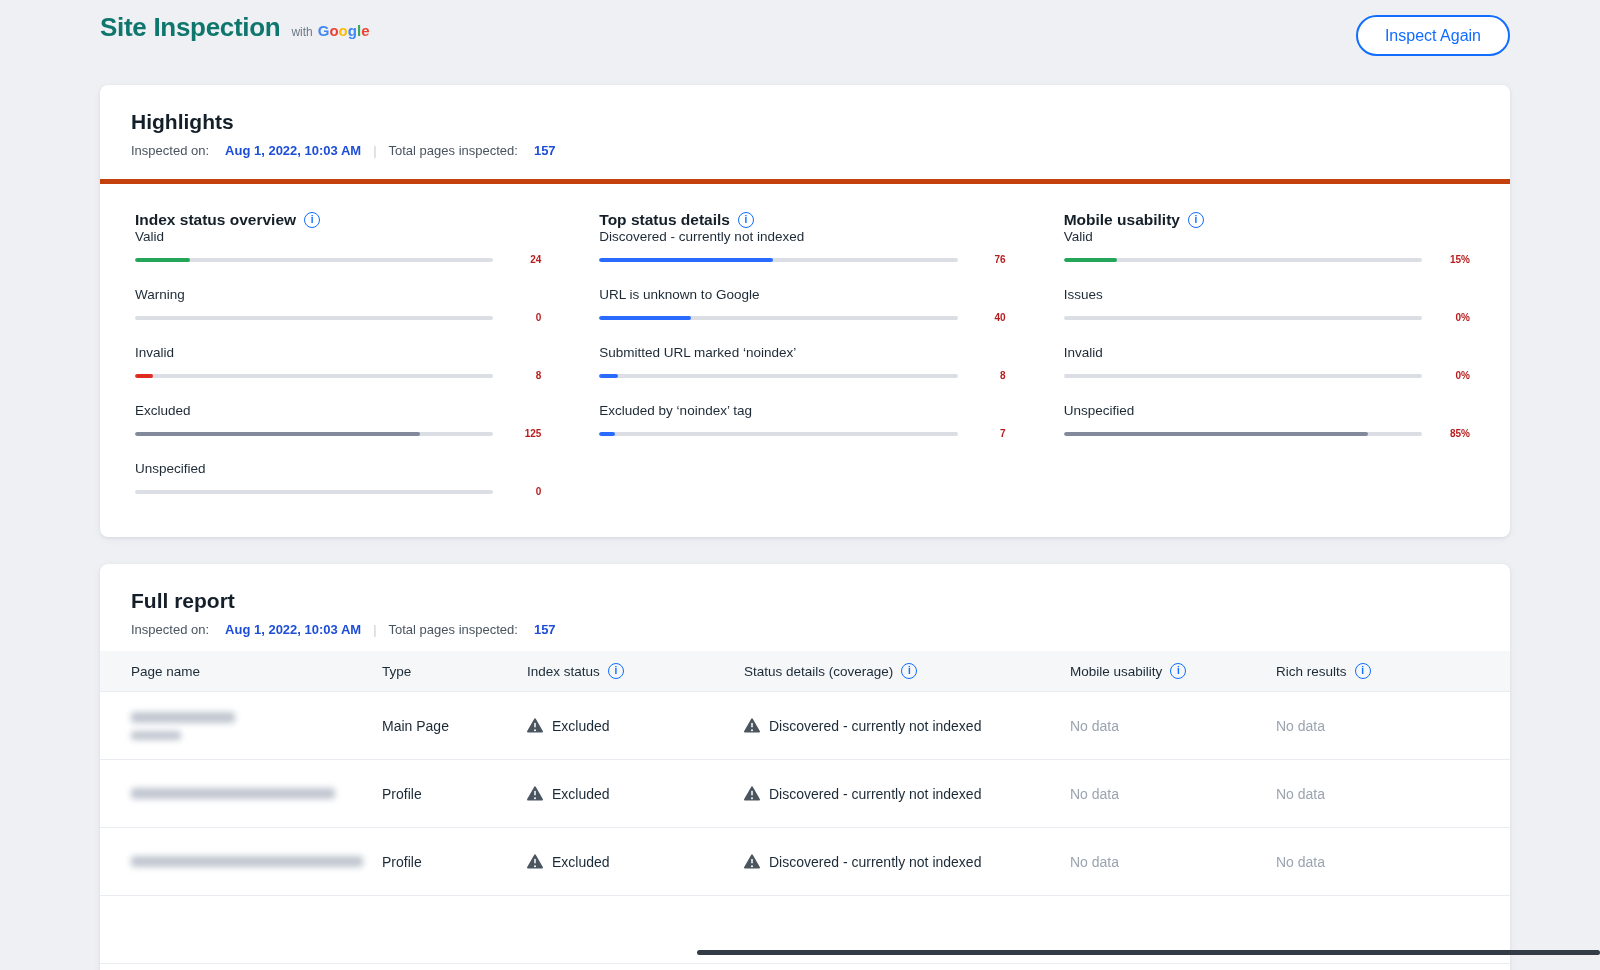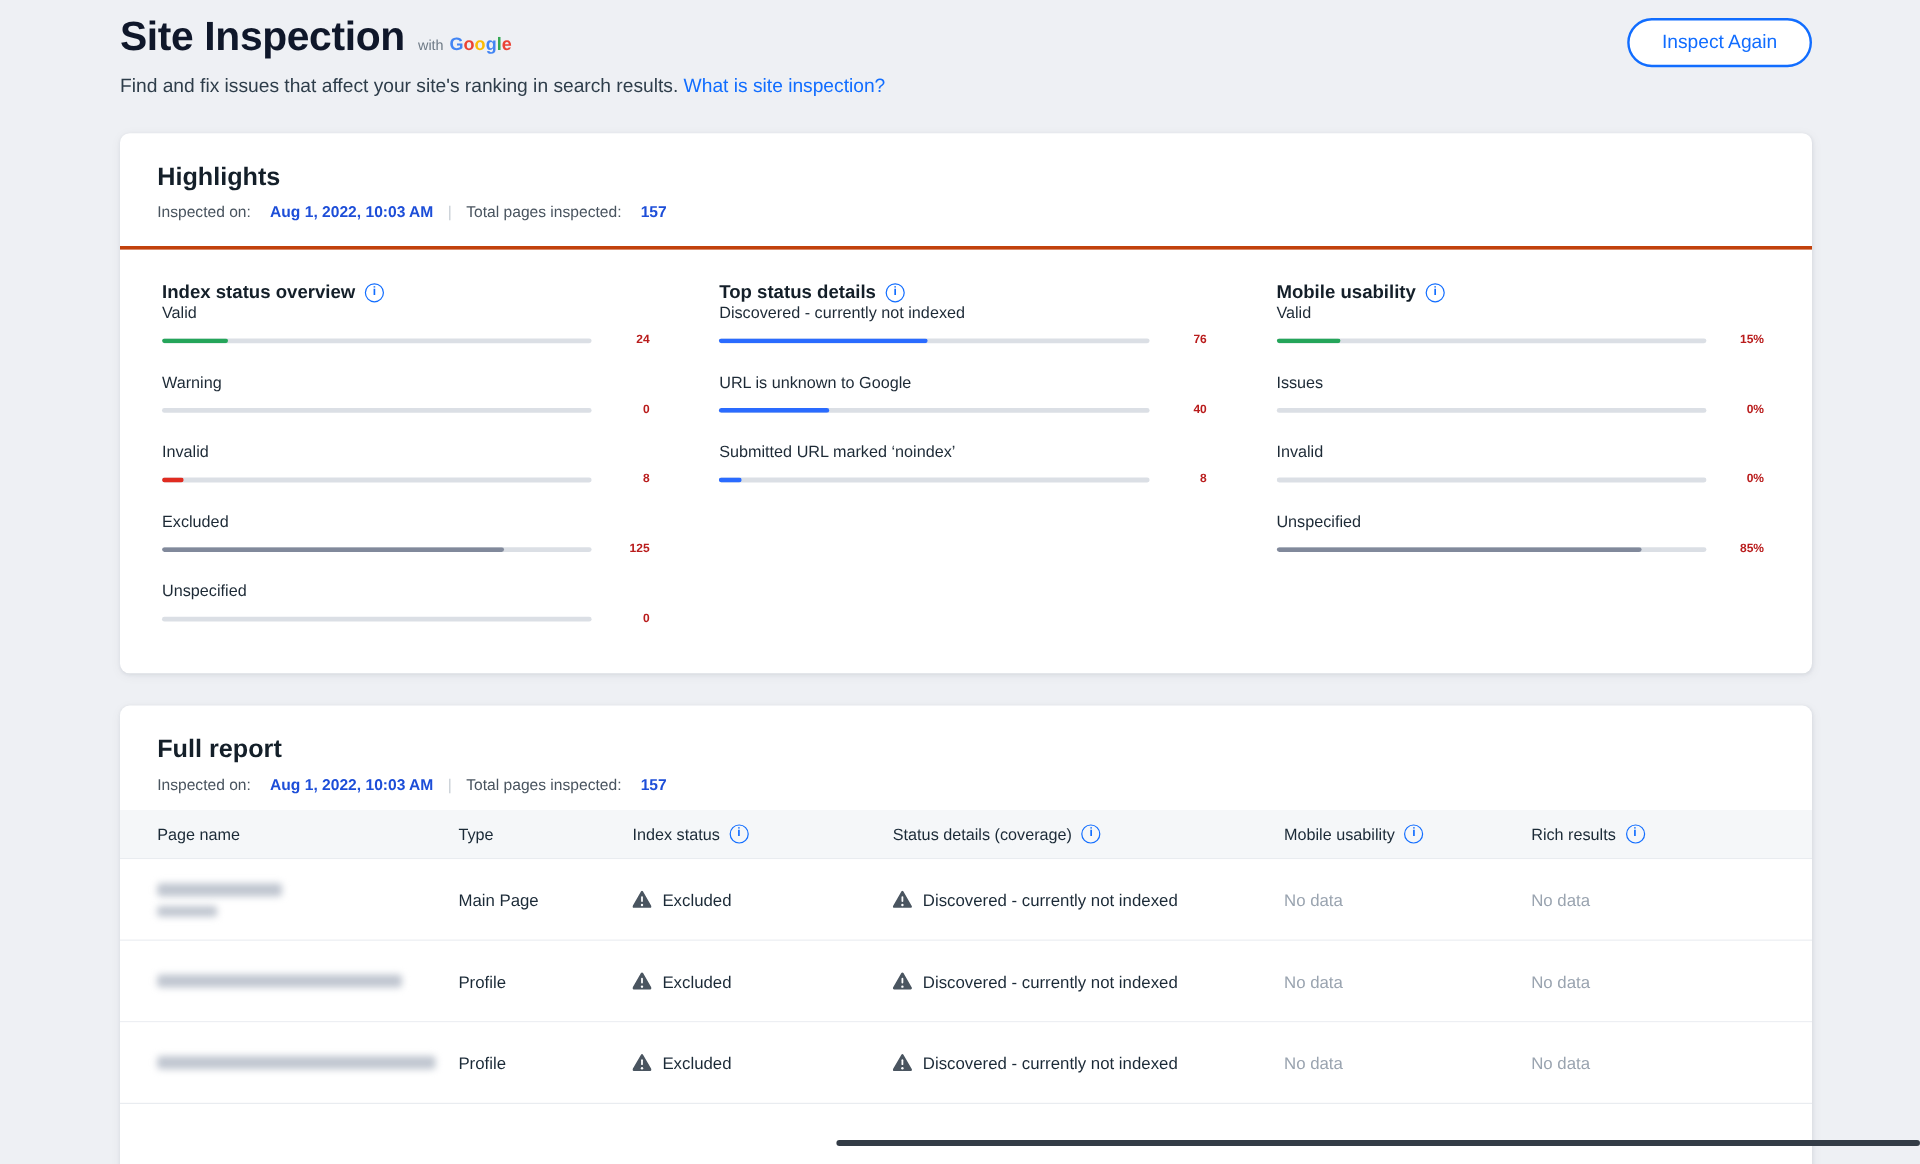--- a/index.html
+++ b/index.html
@@ -3,32 +3,32 @@
 <meta charset="utf-8">
 <style>
   *{box-sizing:border-box;margin:0;padding:0;}
   html,body{width:1600px;height:970px;}
   body{background:#eef0f4;font-family:"Liberation Sans",sans-serif;color:#1b2a37;overflow:hidden;position:relative;}
   .page{padding:12px 90px 0 100px;}
 
   
   .topbar{display:flex;justify-content:space-between;align-items:flex-start;}
   .title-line{display:flex;align-items:baseline;}
-  h1{font-size:34px;font-weight:700;color:#0f172a;letter-spacing:-0.3px;}
+  h1{font-size:26px;font-weight:700;color:#0f766e;letter-spacing:-0.3px;}
   .with{font-size:12px;color:#6e7a86;margin-left:11px;text-align:right;}
   .google{font-size:15px;font-weight:700;margin-left:5px;}
   .subtitle{margin-top:13px;font-size:16px;color:#2e3d4a;}
   .link{color:#116dff;text-decoration:none;cursor:pointer;}
   .inspect-btn{margin-top:3px;height:41px;padding:0 27px;border:2px solid #116dff;background:#fff;color:#116dff;
     border-radius:21px;font-size:16px;font-family:inherit;cursor:pointer;white-space:nowrap;}
 
   
   .card{background:#fff;border-radius:8px;margin-top:29px;overflow:hidden;
     box-shadow:0 1px 3px rgba(22,45,61,.07),0 2px 10px rgba(22,45,61,.05);}
-  .card-head{padding:25px 31px 21px;border-bottom:3px solid #c2410c;}
+  .card-head{padding:25px 31px 21px;border-bottom:5px solid #c2410c;}
   .card-head.no-border{border-bottom:none;padding-bottom:14px;}
   h2{font-size:21px;font-weight:700;color:#141f29;}
   .meta{margin-top:9px;font-size:13px;color:#49545f;}
   .meta strong{color:#1d4ed8;margin-left:16px;font-weight:700;}
   .sep{margin:0 12px;color:#c7ced5;}
 
   
   .panels{display:flex;gap:58px;padding:27px 40px 40px 35px;}
   .panel{flex:1;min-width:0;}
   .panel-title-row{display:flex;align-items:center;gap:8px;}
@@ -64,24 +64,20 @@
 
 <div class="page">
 
   <header class="topbar">
     <div>
       <div class="title-line">
         <h1>Site Inspection</h1>
         <span class="with">with</span>
         <span class="google"><span style="color: rgb(66, 133, 244);">G</span><span style="color: rgb(234, 67, 53);">o</span><span style="color: rgb(251, 188, 5);">o</span><span style="color: rgb(66, 133, 244);">g</span><span style="color: rgb(52, 168, 83);">l</span><span style="color: rgb(234, 67, 53);">e</span></span>
       </div>
-      <p class="subtitle">
-        <span>Find and fix issues that affect your site's ranking in search results.</span>
-        <a class="link">What is site inspection?</a>
-      </p>
     </div>
     <button class="inspect-btn">Inspect Again</button>
   </header>
 
   <section class="card">
     <div class="card-head">
       <h2>Highlights</h2>
       <div class="meta">
         <span>Inspected on:</span><strong>Aug 1, 2022, 10:03 AM</strong><span class="sep">|</span><span>Total pages inspected:</span><strong>157</strong>
       </div>
@@ -163,20 +159,29 @@
           </div>
           <div class="stat">
             <div class="stat-label">Submitted URL marked ‘noindex’</div>
             <div class="stat-line">
               <div class="track">
                 <div class="fill" style="width: 5.09554%; background: rgb(42, 107, 255);"></div>
               </div>
               <div class="stat-value">8</div>
             </div>
           </div>
+          <div class="stat">
+            <div class="stat-label">Excluded by ‘noindex’ tag</div>
+            <div class="stat-line">
+              <div class="track">
+                <div class="fill" style="width: 4.4586%; background: rgb(42, 107, 255);"></div>
+              </div>
+              <div class="stat-value">7</div>
+            </div>
+          </div>
         </div>
         <div class="panel">
           <div class="panel-title-row">
             <span class="panel-title">Mobile usability</span>
             <span class="info-icon">i</span>
           </div>
           <div class="stat">
             <div class="stat-label">Valid</div>
             <div class="stat-line">
               <div class="track">

